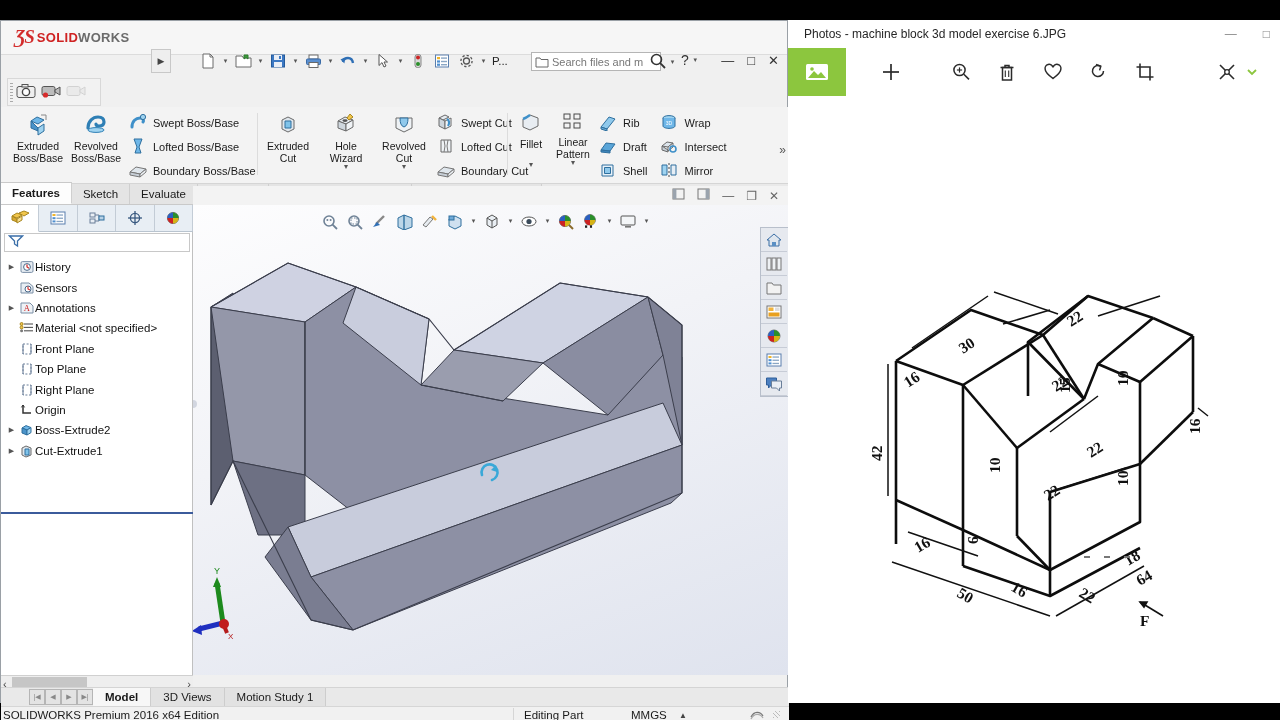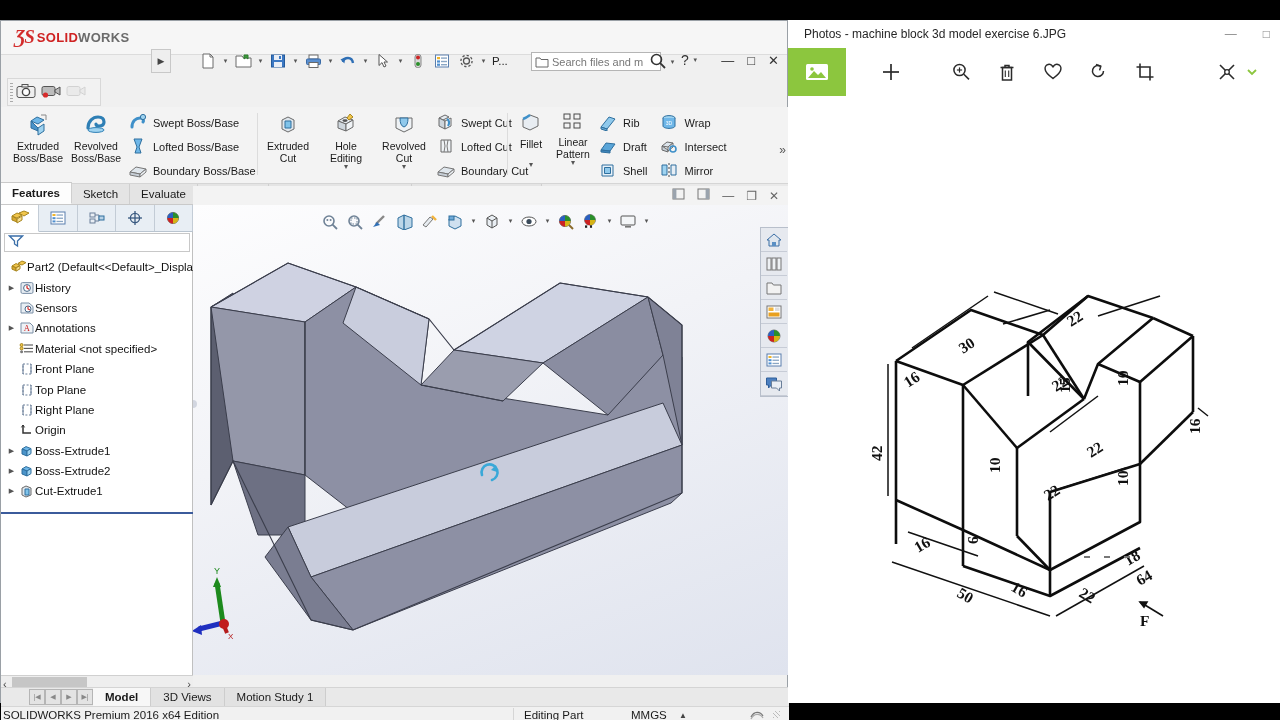--- a/index.html
+++ b/index.html
@@ -280,21 +280,21 @@
           <span class="lbl"><span>Extruded</span><br><span>Cut</span></span>
         </div>
         <div class="bigbtn">
           <span><svg width="26" height="24" viewBox="0 0 26 24">
                 <path d="M5 9l7-4 8 3-7 4z" fill="#e6ebf0" stroke="#6a6a6a"></path>
                 <path d="M5 9v7l8 3v-7z" fill="#cfd7de" stroke="#6a6a6a"></path>
                 <path d="M13 12l7-4v7l-7 4z" fill="#f0f3f6" stroke="#6a6a6a"></path>
                 <ellipse cx="12" cy="8.6" rx="2.6" ry="1.3" fill="#555"></ellipse>
                 <path d="M17 2l3 3-4 3-2-2z" fill="#f2c64b" stroke="#a8861f"></path>
               </svg></span>
-          <span class="lbl"><span>Hole</span><br><span>Editing</span></span>
+          <span class="lbl"><span>Hole</span><br><span>Wizard</span></span>
           <span class="dd">▾</span>
         </div>
         <div class="bigbtn">
           <span><svg width="26" height="24" viewBox="0 0 26 24">
                 <path d="M5 6h16v10l-8 4-8-4z" fill="#eef2f5" stroke="#6a6a6a"></path>
                 <path d="M9 6c0 5 1 8 4 9 3-1 4-4 4-9z" fill="#8fc9ec" stroke="#2e6f9e"></path>
               </svg></span>
           <span class="lbl"><span>Revolved</span><br><span>Cut</span></span>
           <span class="dd">▾</span>
         </div>
@@ -687,32 +687,20 @@
           </div>
       </div>
 
       <div class="filterbar">
         <span><svg width="16" height="14" viewBox="0 0 16 14">
               <path d="M1.5 2h13l-5 5v5l-3-2V7z" fill="none" stroke="#3a6ea8" stroke-width="1.3"></path>
             </svg></span>
       </div>
 
       <div class="tree">
-        <div class="trow">
-          <span class="tw"></span>
-          <span class="tico">
-              <svg width="16" height="14" viewBox="0 0 16 14">
-                <path d="M1 6l4-2.4 4 1.6-4 2.4z" fill="#f2c64b" stroke="#a8861f"></path>
-                <path d="M1 6v3.2l4 1.6V8z" fill="#d9a92f" stroke="#a8861f"></path>
-                <path d="M5 8l4-2.4v3.2l-4 2.4z" fill="#f7dd8f" stroke="#a8861f"></path>
-                <path d="M7 3.4L11 1l4 1.6-4 2.4z" fill="#f2c64b" stroke="#a8861f"></path>
-              </svg>
-            </span>
-          <span>Part2  (Default&lt;&lt;Default&gt;_Displa</span>
-        </div>
 
         <div class="trow">
           <span class="tw">
               <span class="ar">▶</span>
             </span>
           <span class="tico">
               <svg width="16" height="14" viewBox="0 0 16 14">
                 <rect x="2" y="1.6" width="12" height="10.8" rx="1.4" fill="#e6ecf2" stroke="#7a8fa6"></rect>
                 <circle cx="8" cy="7" r="3.4" fill="#fff" stroke="#4a6a8a"></circle>
                 <path d="M8 4.6V7l2 1.2" fill="none" stroke="#c22" stroke-width="1.2"></path>
@@ -801,33 +789,20 @@
           <span class="tw"></span>
           <span class="tico">
               <svg width="16" height="14" viewBox="0 0 16 14">
                 <path d="M4 2v8h8" fill="none" stroke="#333" stroke-width="1.5"></path>
                 <path d="M4 2 l-1.6 2.4 M4 2 l1.6 2.4" stroke="#333"></path>
               </svg>
             </span>
           <span>Origin</span>
         </div>
 
-        <div class="trow">
-          <span class="tw">
-              <span class="ar">▶</span>
-            </span>
-          <span class="tico">
-              <svg width="16" height="14" viewBox="0 0 16 14">
-                <path d="M3 5l4-2.4 5 2-4 2.4z" fill="#6fb7e8" stroke="#2e6f9e"></path>
-                <path d="M3 5v5l5 2V7z" fill="#4a93c9" stroke="#2e6f9e"></path>
-                <path d="M8 7l4-2.4v5L8 12z" fill="#9fd3f0" stroke="#2e6f9e"></path>
-              </svg>
-            </span>
-          <span>Boss-Extrude1</span>
-        </div>
         <div class="trow">
           <span class="tw">
               <span class="ar">▶</span>
             </span>
           <span class="tico">
               <svg width="16" height="14" viewBox="0 0 16 14">
                 <path d="M3 5l4-2.4 5 2-4 2.4z" fill="#6fb7e8" stroke="#2e6f9e"></path>
                 <path d="M3 5v5l5 2V7z" fill="#4a93c9" stroke="#2e6f9e"></path>
                 <path d="M8 7l4-2.4v5L8 12z" fill="#9fd3f0" stroke="#2e6f9e"></path>
               </svg>

